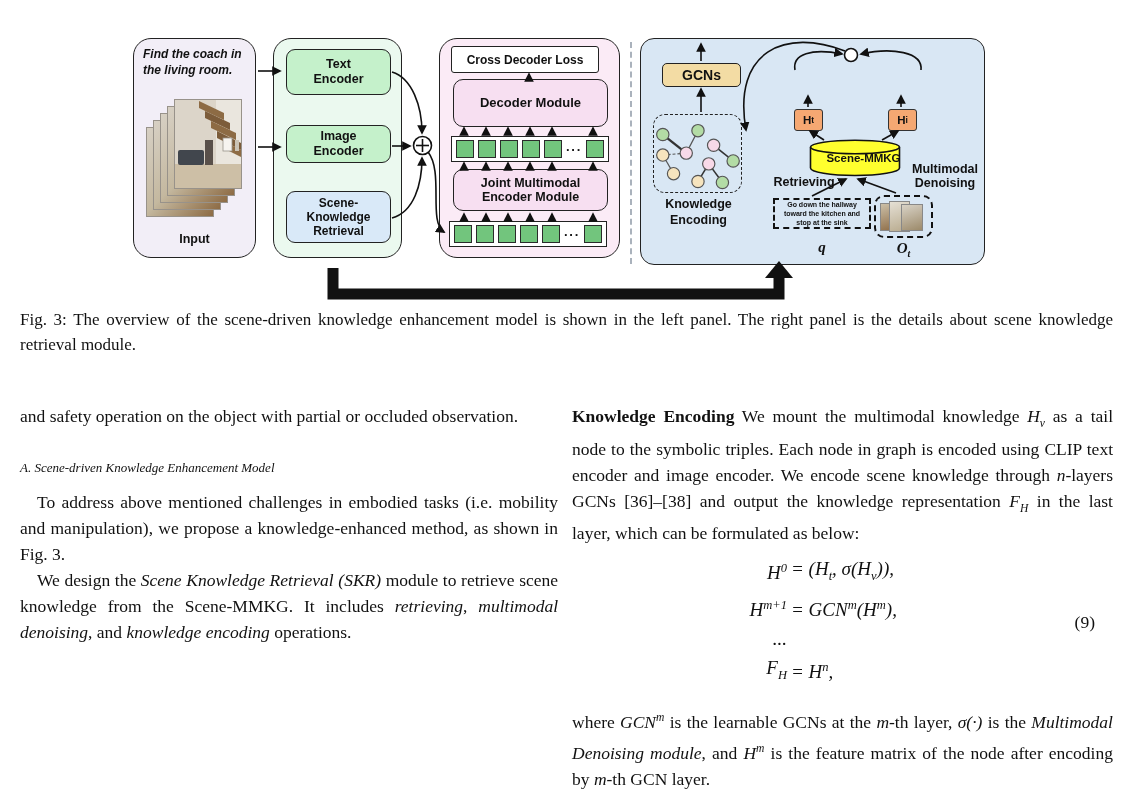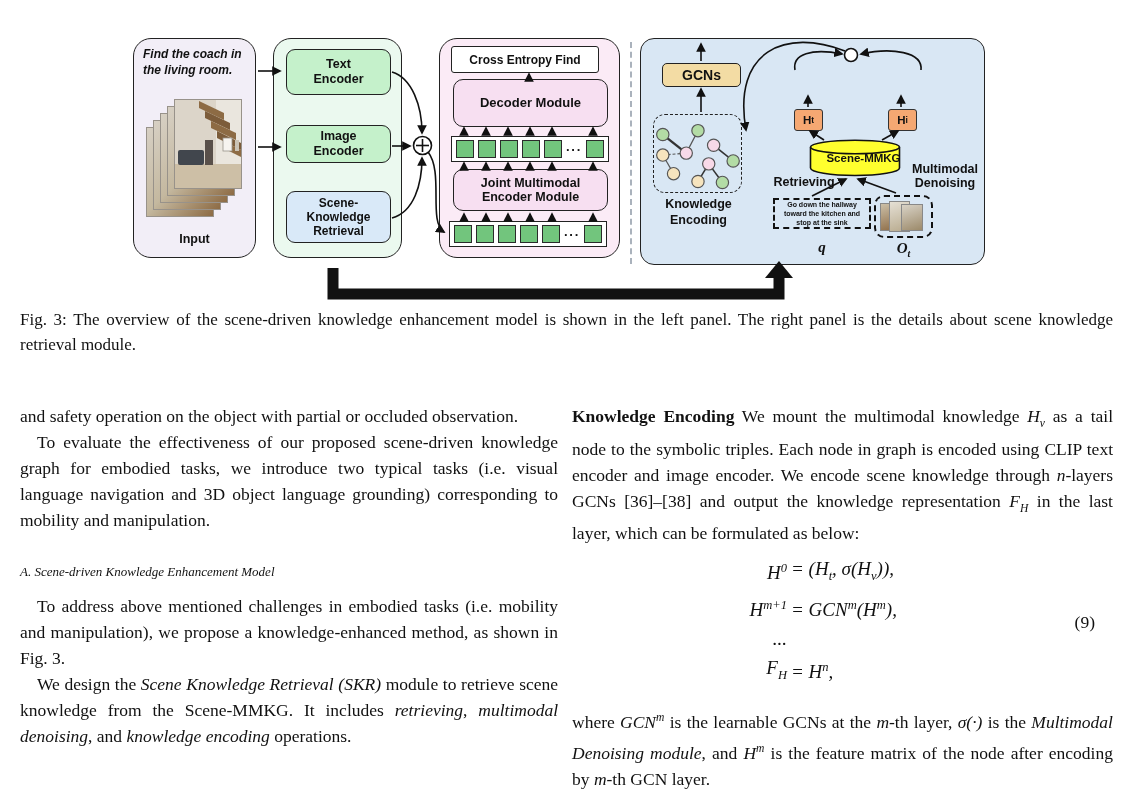--- a/index.html
+++ b/index.html
@@ -152,21 +152,21 @@
         </div>
       <div class="enc-box enc-image">
           <span>Image Encoder</span>
         </div>
       <div class="enc-box enc-skr">
           <span>Scene-Knowledge Retrieval</span>
         </div>
     </div>
 
     <div class="panel train-panel">
-      <div class="loss-box">Cross Entropy Find</div>
+      <div class="loss-box">Cross Decoder Loss</div>
       <div class="mod-box decoder-box">Decoder Module</div>
       <div class="tok-row tok-row1">
         <div class="tok"></div>
         <div class="tok"></div>
         <div class="tok"></div>
         <div class="tok"></div>
         <div class="tok"></div>
         <span class="tok-dots">···</span>
         <div class="tok"></div>
       </div>
@@ -286,21 +286,20 @@
         <polygon points="765,278 793,278 779,261" fill="#111"></polygon>
       </g>
     </svg>
   </div>
 
   <p class="caption">Fig. 3: The overview of the scene-driven knowledge enhancement model is shown in the left panel. The right panel is the details about scene knowledge retrieval module.</p>
 
   <div class="columns">
     <div class="col left">
       <p><span>and safety operation on the object with partial or occluded observation.</span></p>
-      <p class="indent"><span>To evaluate the effectiveness of our proposed scene-driven knowledge graph for embodied tasks, we introduce two typical tasks (i.e. visual language navigation and 3D object language grounding) corresponding to mobility and manipulation.</span></p>
       <h3 class="subsection">A. Scene-driven Knowledge Enhancement Model</h3>
       <p class="indent"><span>To address above mentioned challenges in embodied tasks (i.e. mobility and manipulation), we propose a knowledge-enhanced method, as shown in Fig. 3.</span></p>
       <p class="indent"><span>We design the </span><span style="font-style: italic;">Scene Knowledge Retrieval (SKR)</span><span> module to retrieve scene knowledge from the Scene-MMKG. It includes </span><span style="font-style: italic;">retrieving</span><span>, </span><span style="font-style: italic;">multimodal denoising</span><span>, and </span><span style="font-style: italic;">knowledge encoding</span><span> operations.</span></p>
     </div>
     <div class="col right">
       <p><span style="font-weight: 700;">Knowledge Encoding</span><span> We mount the multimodal knowledge </span><span class="math">H<sub>v</sub></span><span> as a tail node to the symbolic triples. Each node in graph is encoded using CLIP text encoder and image encoder. We encode scene knowledge through </span><span class="math">n</span><span>-layers GCNs [36]–[38] and output the knowledge representation </span><span class="math">F<sub>H</sub></span><span> in the last layer, which can be formulated as below:</span></p>
       <div class="equation">
         <div class="eq-line">
           <span class="eq-lhs math">H<sup>0</sup></span>
           <span class="eq-rhs math">= (H<sub>t</sub>, σ(H<sub>v</sub>)),</span>

